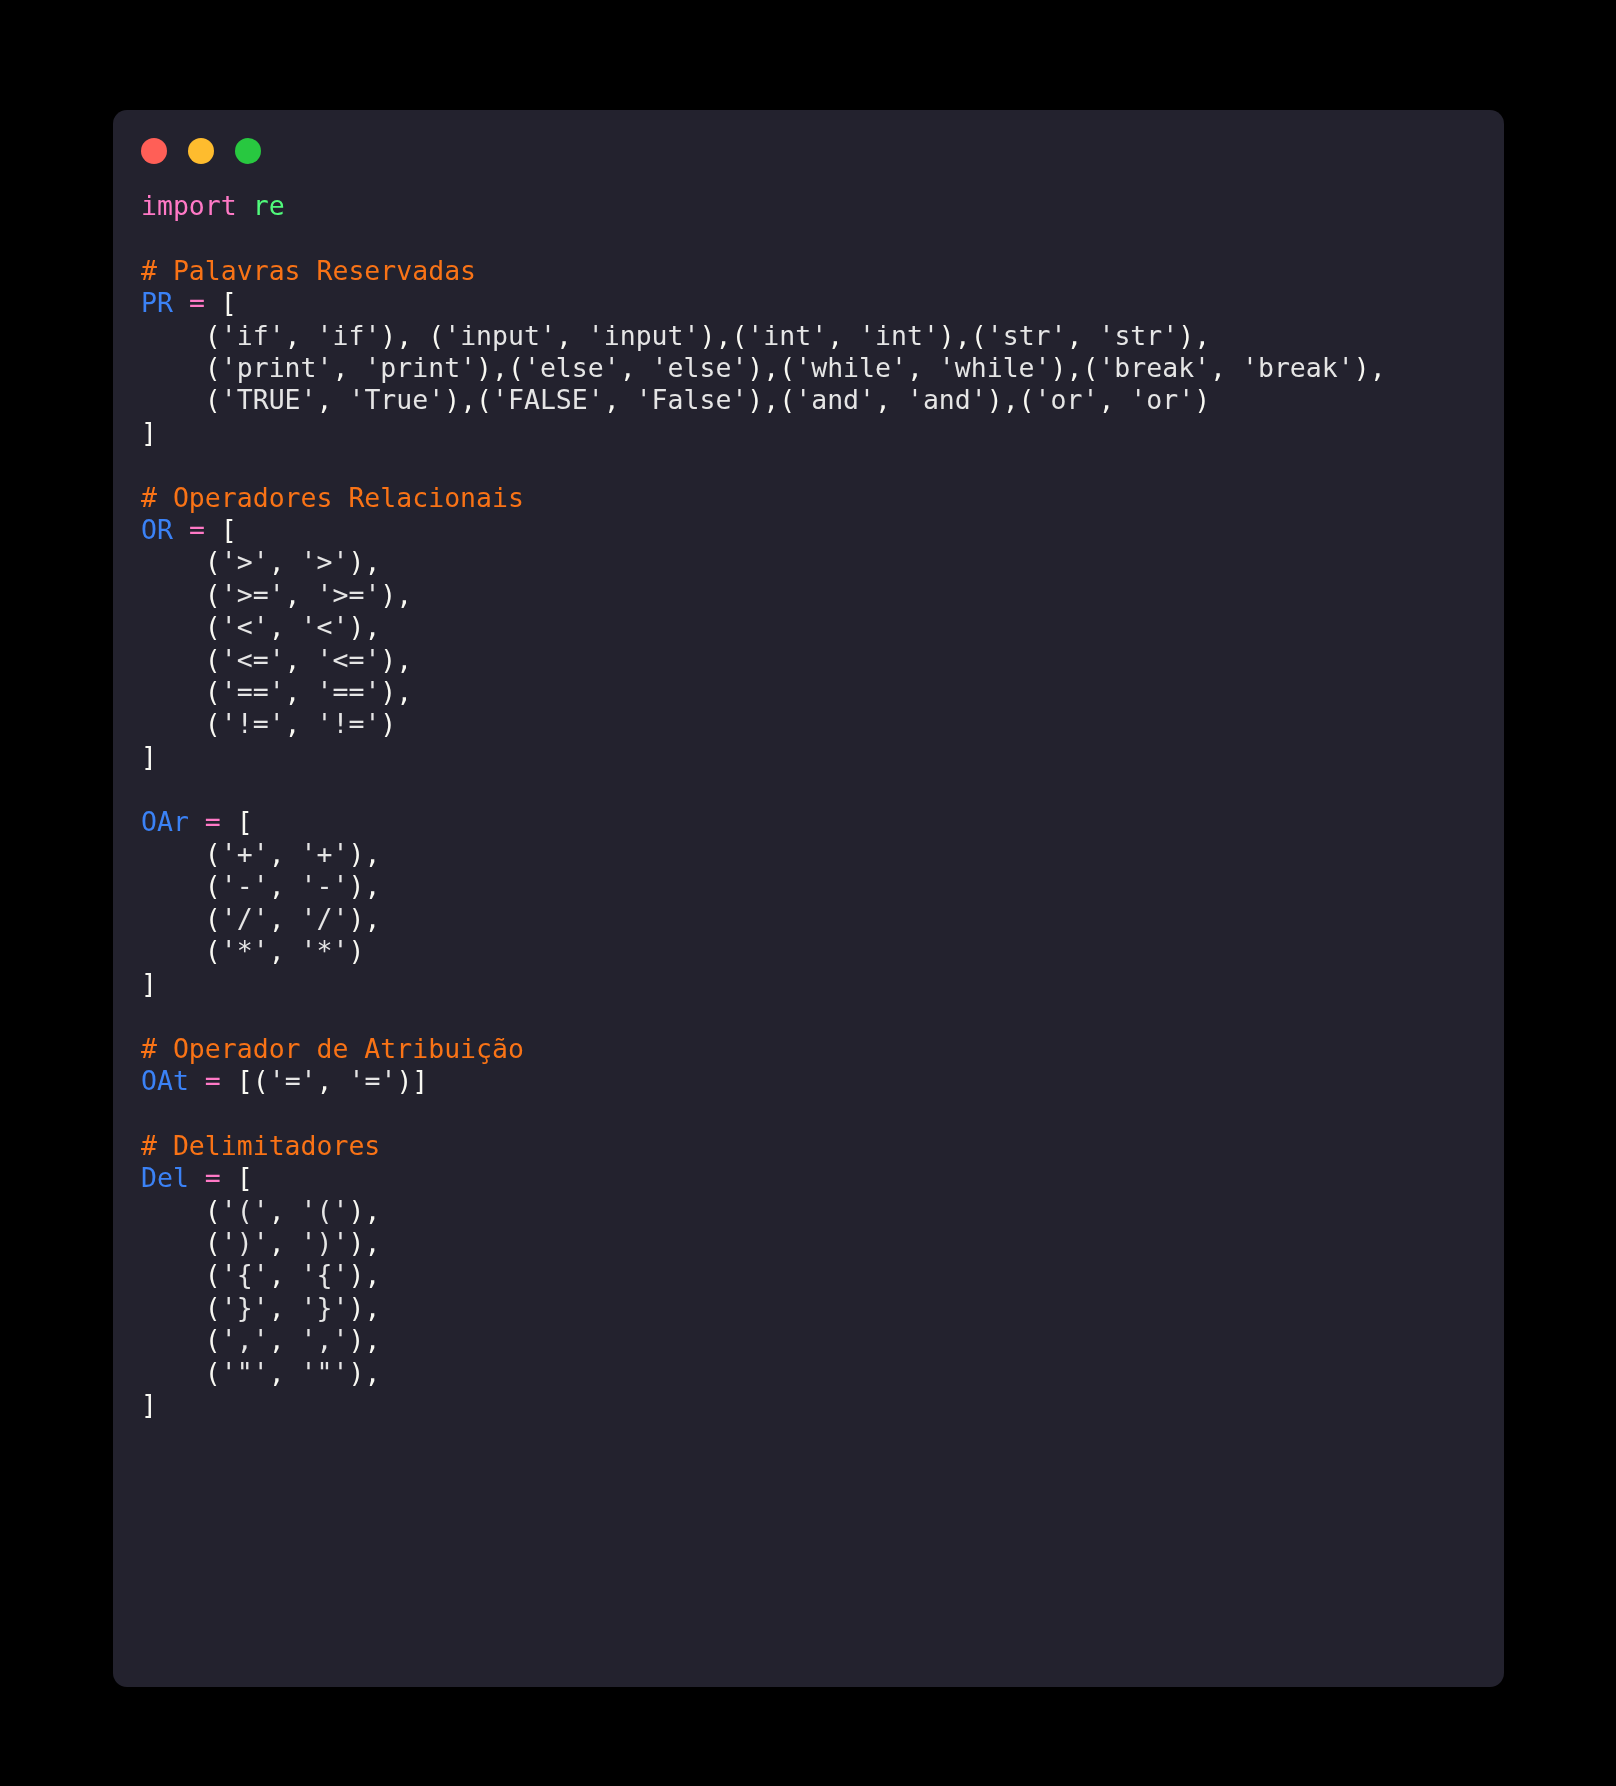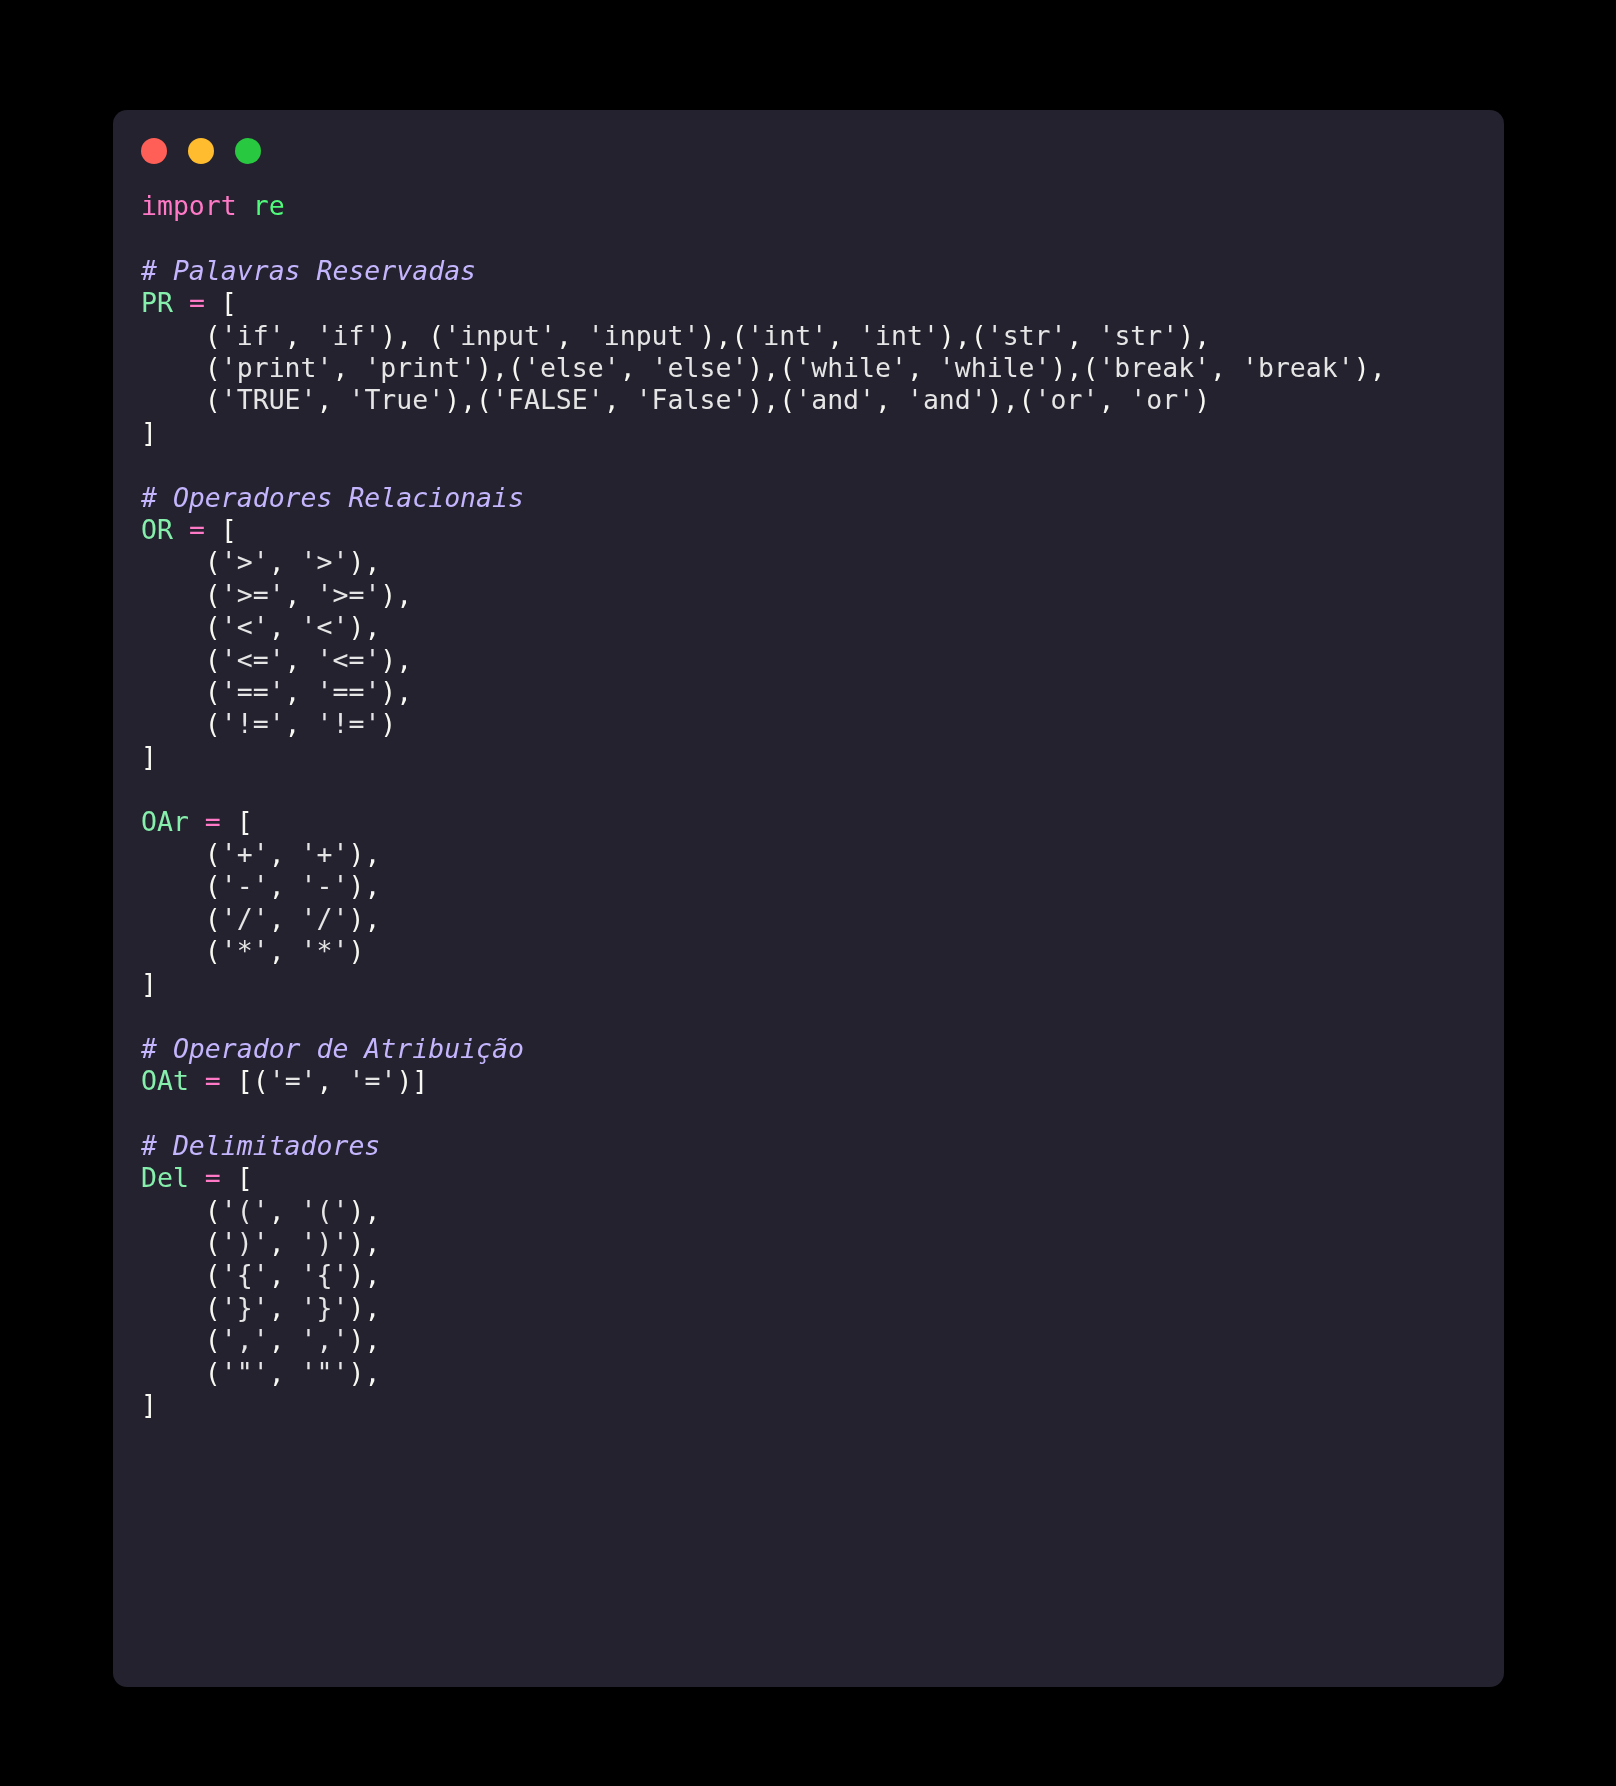--- a/index.html
+++ b/index.html
@@ -67,25 +67,25 @@
     font-size: 26.5px;
     line-height: 32.4px;
     letter-spacing: 0px;
     color: #f8f8f2;
     white-space: pre;
     tab-size: 4;
   }
 
   .tok-kw      { color: #ff79c6; }
   .tok-mod     { color: #50fa7b; }
-  .tok-var     { color: #86efac; }
+  .tok-var     { color: #3b82f6; }
   .tok-op      { color: #ff79c6; }
   .tok-str     { color: #e5e5e5; }
   .tok-punct   { color: #f8f8f2; }
-  .tok-comment { color: #c4b5fd; font-style: italic; }
+  .tok-comment { color: #f97316; }
   .blank-line  { display: block; height: 32.4px; }
   .code-line   { display: block; min-height: 32.4px; }
 </style>
 </head>
 <body>
 
 <div class="screenshot-root">
 
   <div class="code-window">
 

